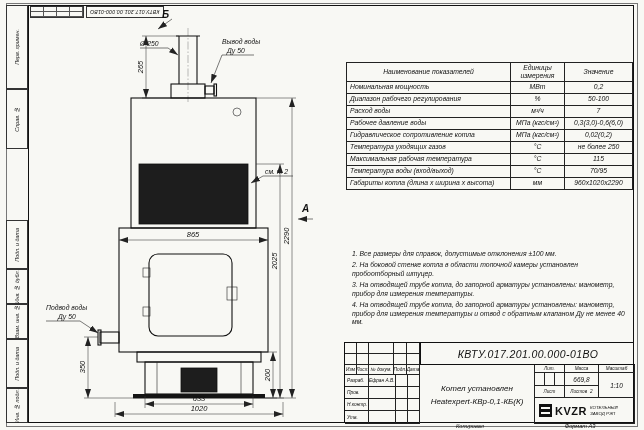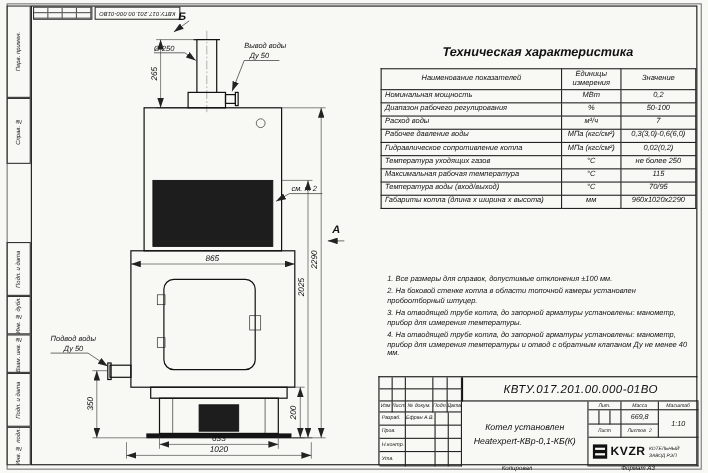--- a/index.html
+++ b/index.html
@@ -230,21 +230,20 @@
       <text class="dt" x="169" y="395" text-anchor="middle">633</text>
     </g>
 
     <g>
       <path class="dim" d="M85,396 V411 M253,396 V411"></path>
       <line class="dim" x1="85" y1="408" x2="253" y2="408" marker-start="url(#arr)" marker-end="url(#arr)"></line>
       <text class="dt" x="169" y="405" text-anchor="middle">1020</text>
     </g>
   </svg>
 
-  <div class="spec-title">Техническая характеристика</div>
   <table class="spec">
     <colgroup>
         <col class="c-name">
         <col class="c-unit">
         <col class="c-val">
       </colgroup>
     <tbody>
         <tr>
       <th>Наименование показателей</th>
       <th>Единицы измерения</th>

